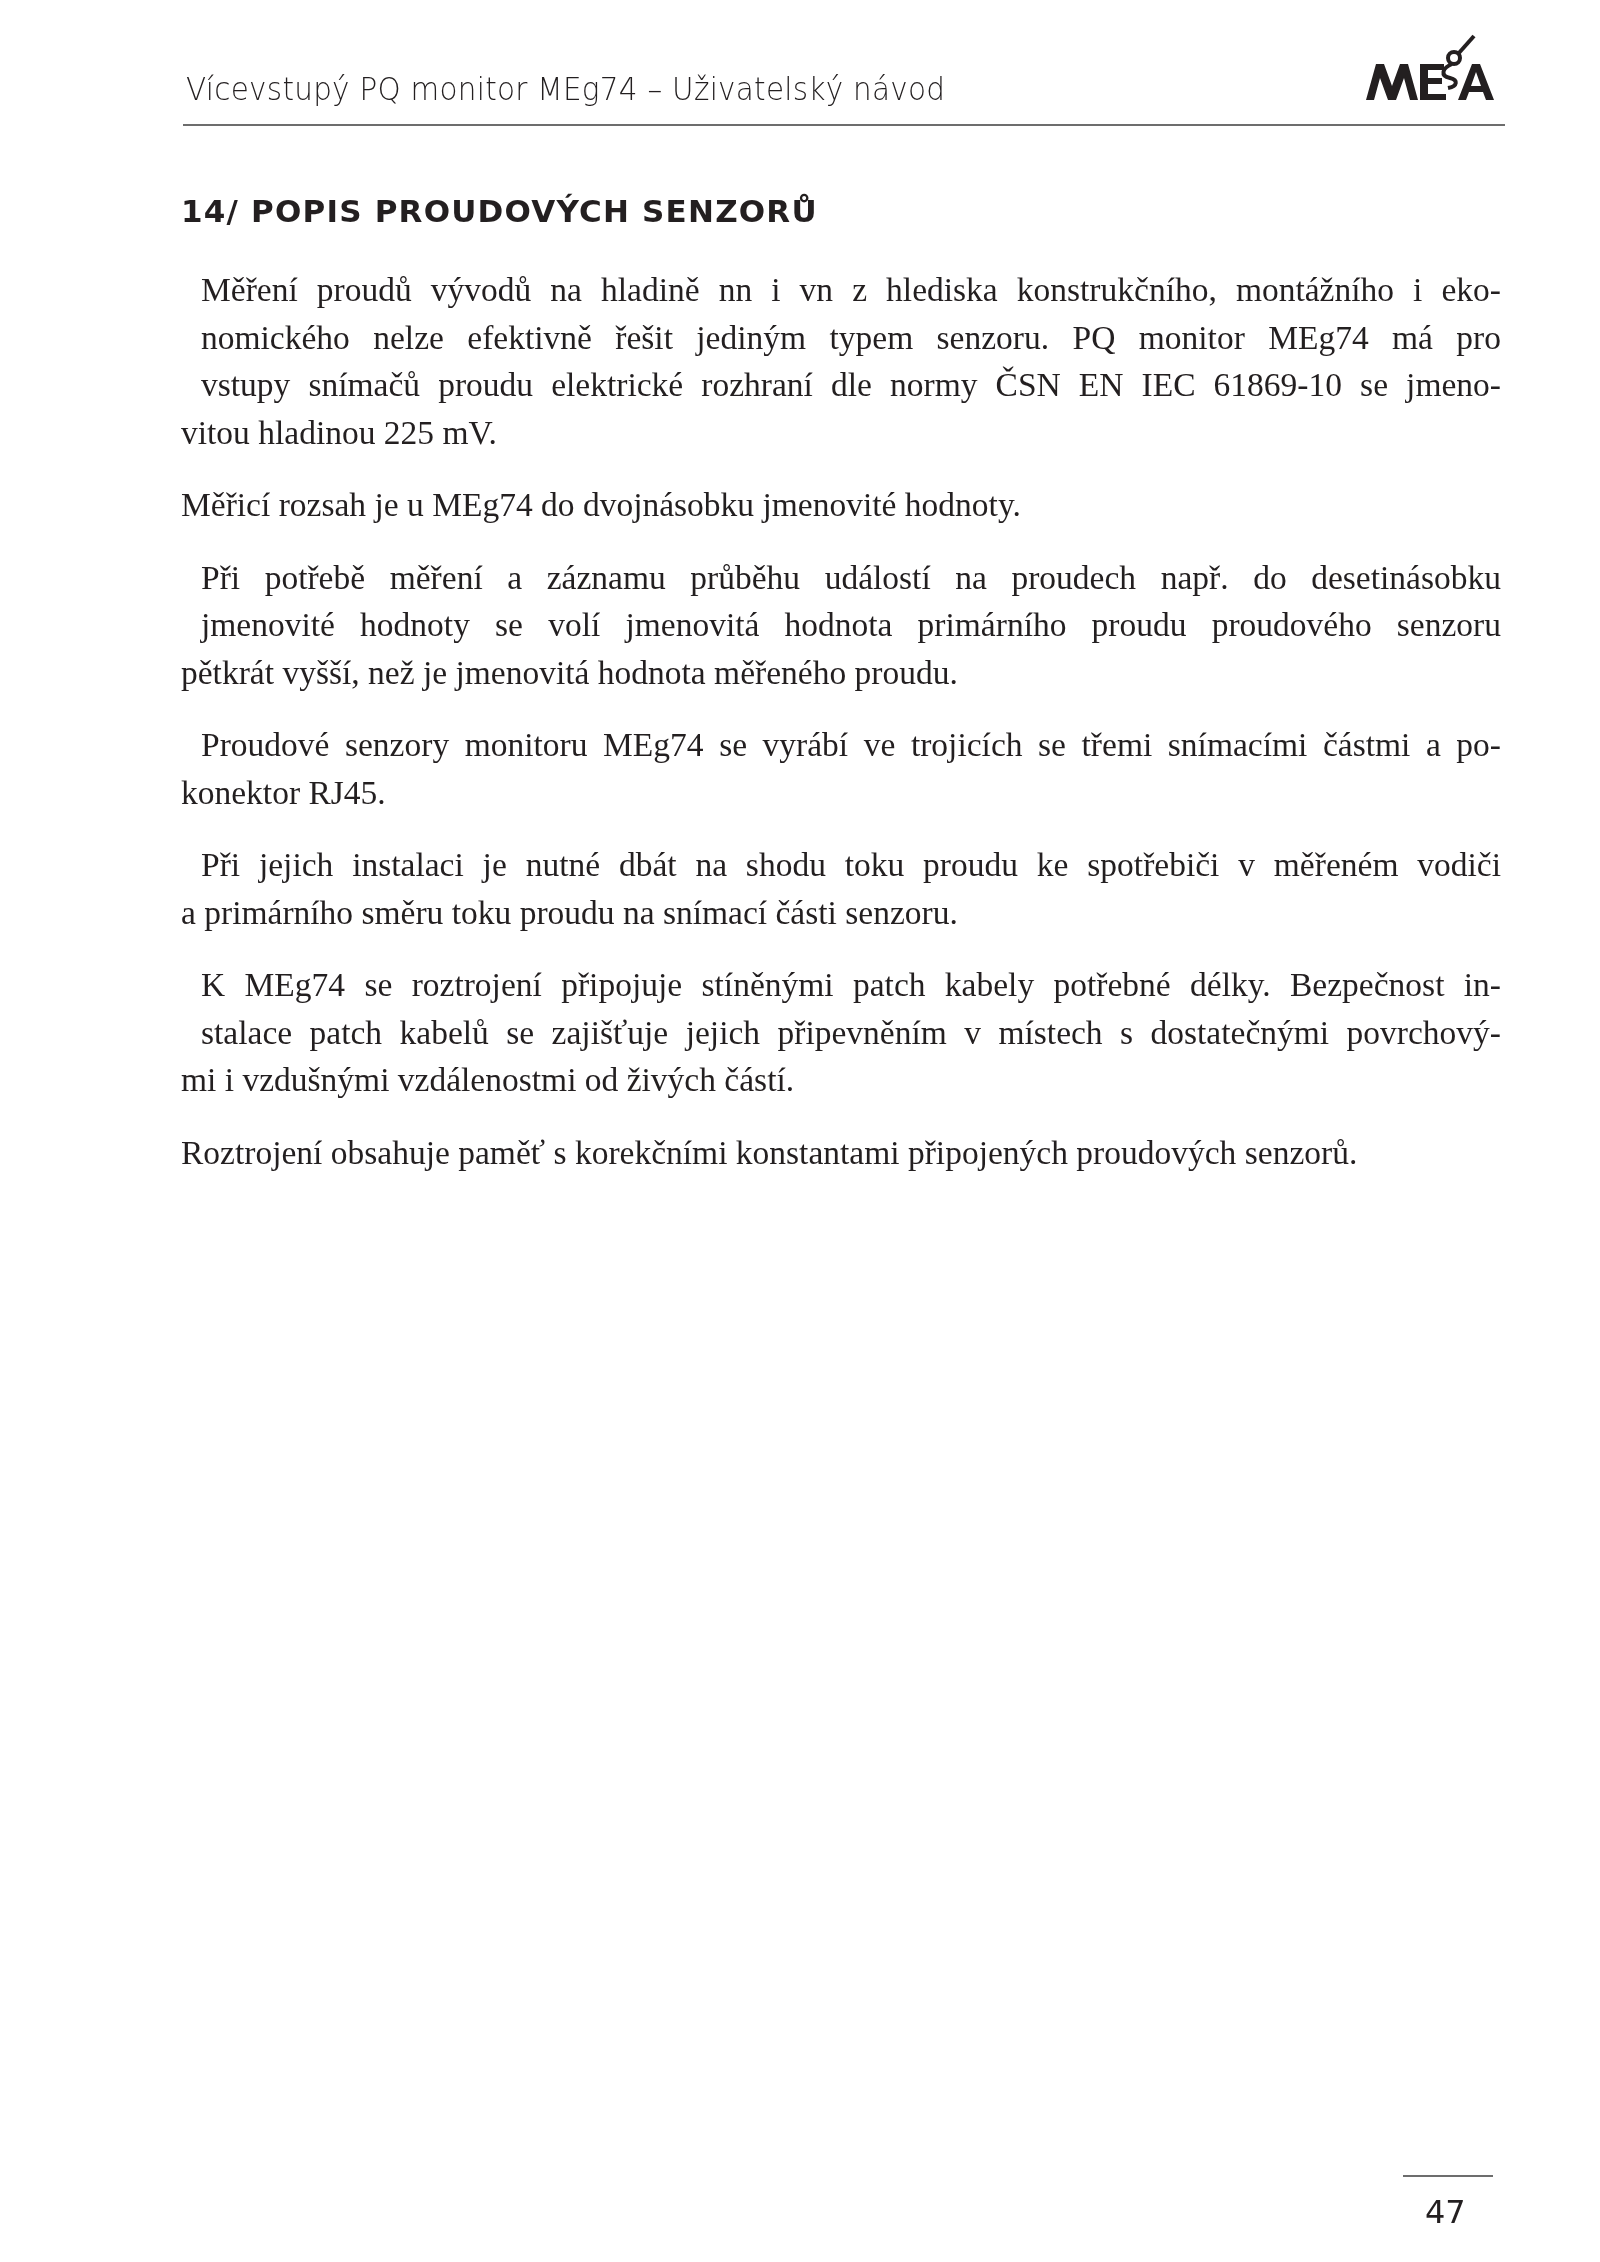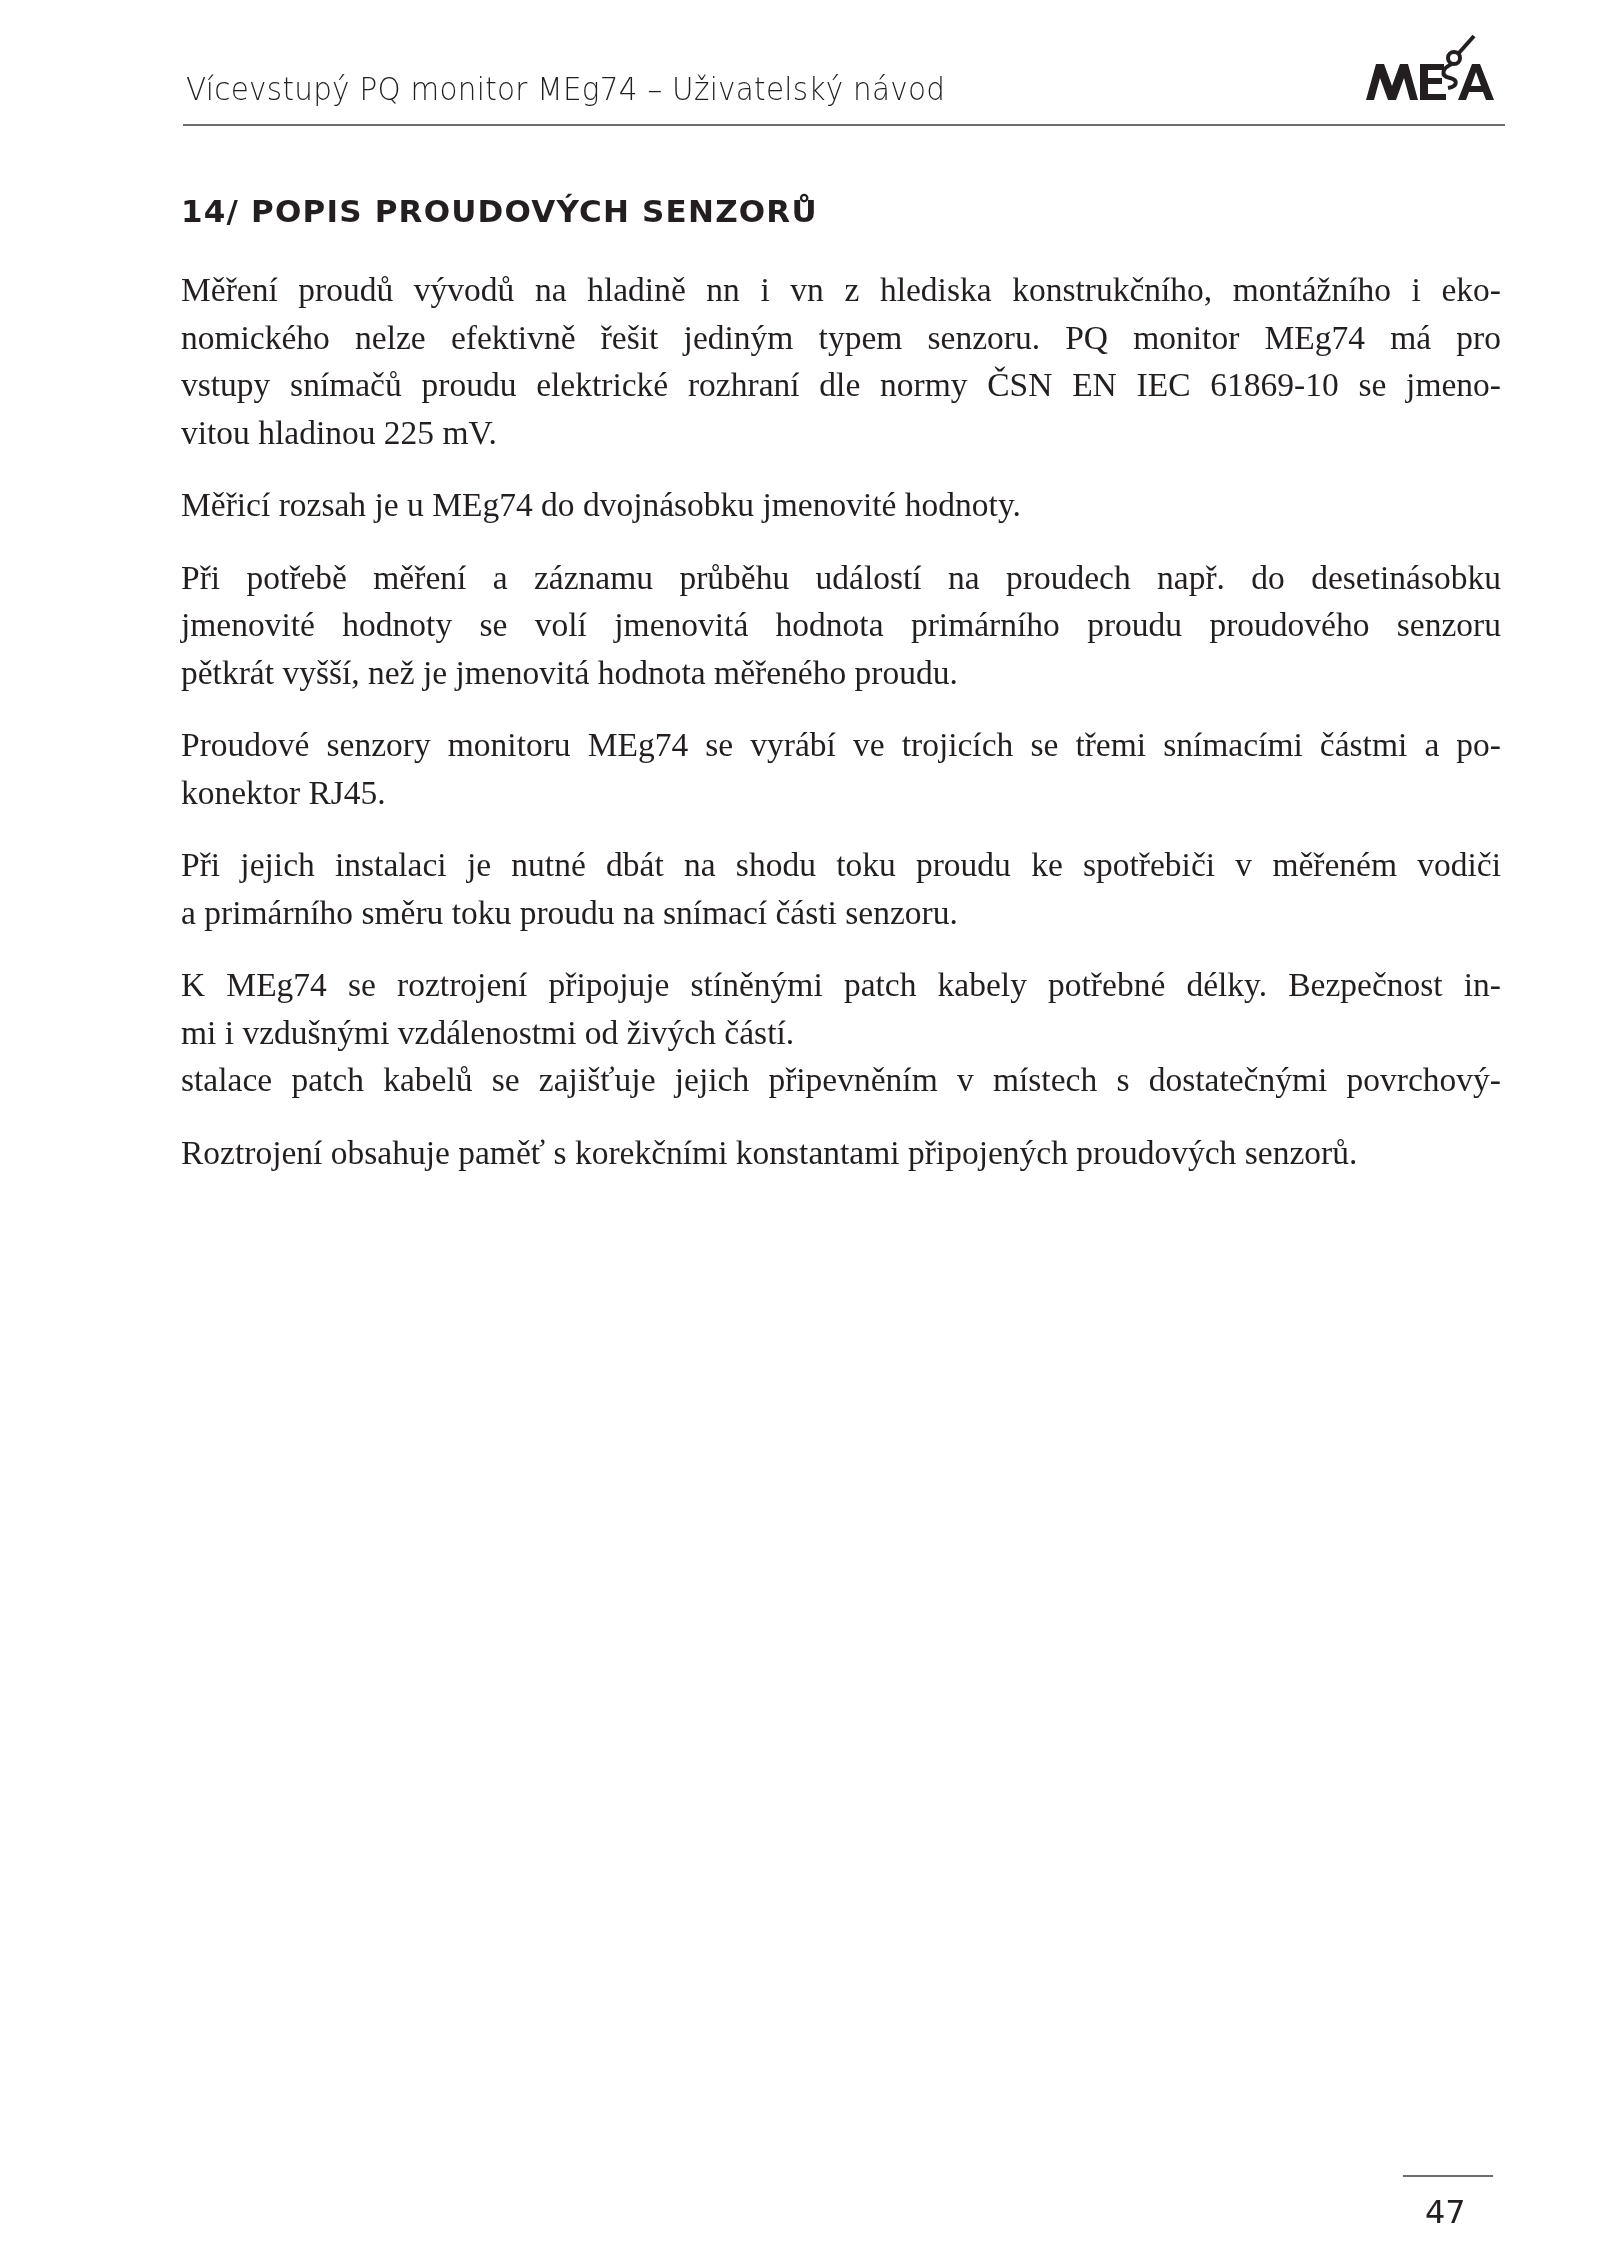--- a/index.html
+++ b/index.html
@@ -19,21 +19,21 @@
     position: absolute; left: 181px; top: 193px;
     font-family: "DejaVu Sans", sans-serif; font-weight: bold;
     font-size: 31px; letter-spacing: 1.2px; color: #231f20; white-space: nowrap;
   }
   .body-text {
     position: absolute; left: 181px; top: 266px; width: 1320px;
     font-family: "Liberation Serif", serif; font-size: 33.5px; line-height: 47.5px; color: #231f20;
   }
   .body-text p { margin: 0 0 25px 0; text-align: justify; text-align-last: left; }
   .line { display: block; white-space: nowrap; }
-  .line.j { text-align: justify; text-align-last: justify; white-space: normal; }
+  .line.j { text-align: justify; text-align-last: justify; white-space: normal; margin-left: 20px; }
   .footer-rule {
     position: absolute; left: 1403px; top: 2175px; width: 90px; height: 0;
     border-top: 2px solid #6d6d6d;
   }
   .page-number {
     position: absolute; left: 1425px; top: 2193px;
     font-family: "DejaVu Sans", sans-serif; font-size: 32px; color: #231f20;
   }
 </style>
 </head>
@@ -80,22 +80,22 @@
       <span class="line">konektor RJ45.</span>
     </p>
     <p>
     </p>
     <p>
       <span class="line j">Při jejich instalaci je nutné dbát na shodu toku proudu ke spotřebiči v měřeném vodiči</span>
       <span class="line">a primárního směru toku proudu na snímací části senzoru.</span>
     </p>
     <p>
       <span class="line j">K MEg74 se roztrojení připojuje stíněnými patch kabely potřebné délky. Bezpečnost in-</span>
+      <span class="line j">stalace patch kabelů se zajišťuje jejich připevněním v místech s dostatečnými povrchový-</span>
       <span class="line">mi i vzdušnými vzdálenostmi od živých částí.</span>
-      <span class="line j">stalace patch kabelů se zajišťuje jejich připevněním v místech s dostatečnými povrchový-</span>
     </p>
     <p>
       <span class="line">Roztrojení obsahuje paměť s korekčními konstantami připojených proudových senzorů.</span>
     </p>
   </div>
 
   <div class="footer-rule"></div>
   <div class="page-number">47</div>
 
 </div>

